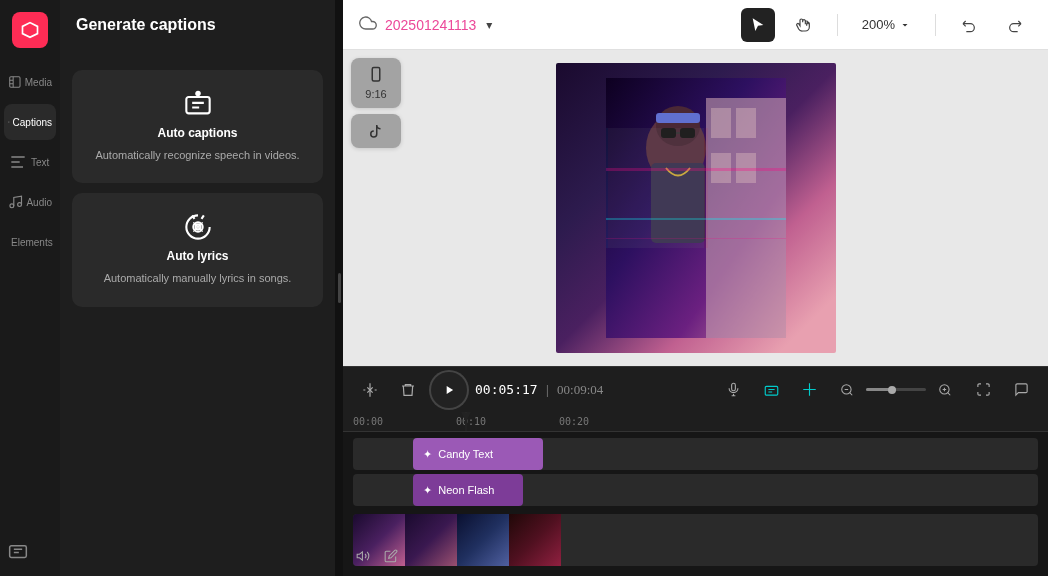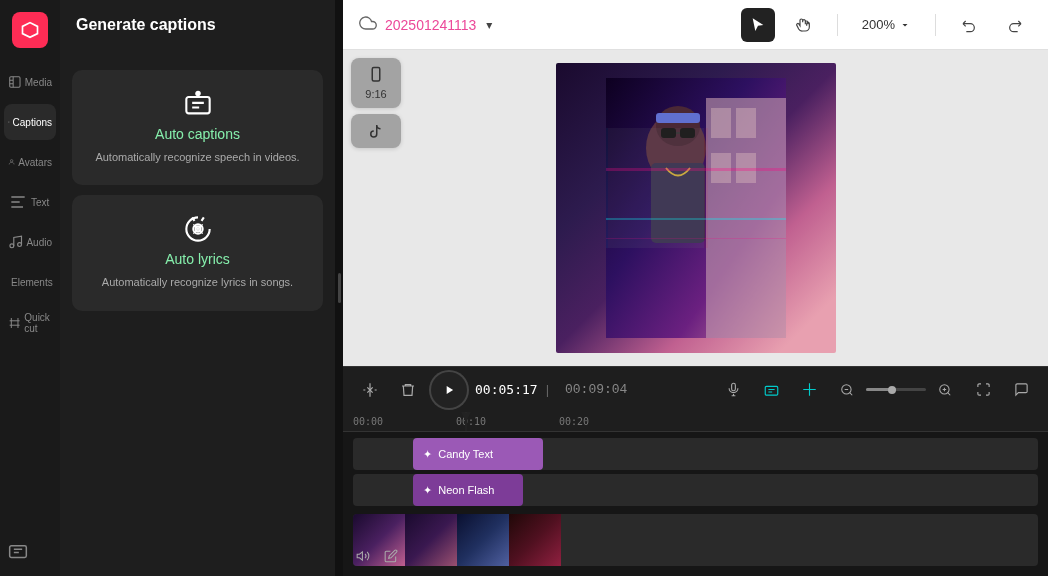--- a/index.html
+++ b/index.html
@@ -72,23 +72,23 @@
       gap: 8px;
       min-height: 110px;
       justify-content: center;
     }
     .panel-card.active-card {
       background: #005a5a;
       border: 1px solid #007070;
     }
     .panel-card svg { width: 28px; height: 28px; color: #fff; fill: none; stroke: currentColor; stroke-width: 1.8; }
     .panel-card-title {
-      font-size: 14px;
-      font-weight: 400;
-      color: #86efac;
+      font-size: 12px;
+      font-weight: 700;
+      color: #ffffff;
     }
     .panel-card-desc {
       font-size: 11px;
       color: #aaa;
       line-height: 1.4;
     }
     .panel-divider {
       width: 8px;
       background: #111;
       flex-shrink: 0;
@@ -246,21 +246,21 @@
       display: flex; align-items: center; justify-content: center;
       color: #fff;
       box-shadow: 0 0 0 2px #444;
     }
     .timeline-time {
       font-size: 13px;
       color: #fff;
       font-family: monospace;
     }
     .timeline-separator { color: #666; font-size: 13px; }
-    .timeline-duration { color: #888; font-family: Liberation Mono, monospace; font-size: 13px; margin-left: 8px; }
+    .timeline-duration { color: #888; font-family: Liberation Serif, serif; font-size: 13px; }
     .timeline-spacer { flex: 1; }
     .timeline-icon-btn {
       width: 30px; height: 30px;
       border-radius: 6px;
       border: none;
       background: transparent;
       display: flex; align-items: center; justify-content: center;
       cursor: pointer;
       color: #aaa;
     }
@@ -426,27 +426,20 @@
   </div>
 
   <div class="nav-item active">
     <svg viewBox="0 0 24 24" fill="none" stroke="currentColor" stroke-width="1.8">
       <rect x="2" y="6" width="20" height="14" rx="2"></rect>
         <path d="M7 12h10M7 16h6"></path>
     </svg>
     <span>Captions</span>
   </div>
 
-  <div class="nav-item">
-    <svg viewBox="0 0 24 24" fill="none" stroke="currentColor" stroke-width="1.8">
-      <circle cx="12" cy="8" r="4"></circle>
-        <path d="M4 20c0-4 3.6-7 8-7s8 3 8 7"></path>
-    </svg>
-    <span>Avatars</span>
-  </div>
 
   <div class="nav-item">
     <svg viewBox="0 0 24 24" fill="none" stroke="currentColor" stroke-width="1.8">
       <path d="M4 6h16M4 12h10M4 18h14"></path>
     </svg>
     <span>Text</span>
   </div>
 
   <div class="nav-item">
     <svg viewBox="0 0 24 24" fill="none" stroke="currentColor" stroke-width="1.8">
@@ -460,26 +453,20 @@
   <div class="nav-item">
     <svg viewBox="0 0 24 24" fill="none" stroke="currentColor" stroke-width="1.8">
       <rect x="3" y="3" width="8" height="8" rx="1"></rect>
         <rect x="13" y="3" width="8" height="8" rx="1"></rect>
       <rect x="3" y="13" width="8" height="8" rx="1"></rect>
         <path d="M17 13v8M13 17h8"></path>
     </svg>
     <span>Elements</span>
   </div>
 
-  <div class="nav-item">
-    <svg viewBox="0 0 24 24" fill="none" stroke="currentColor" stroke-width="1.8">
-      <path d="M6 3v18M18 3v18M3 8h18M3 16h18"></path>
-    </svg>
-    <span>Quick cut</span>
-  </div>
 
   <div class="nav-item" style="margin-top:auto; margin-bottom: 8px;">
     <svg viewBox="0 0 24 24" fill="none" stroke="currentColor" stroke-width="1.8">
       <rect x="2" y="7" width="20" height="14" rx="2"></rect>
       <path d="M7 11h10M7 15h6"></path>
     </svg>
   </div>
 </div>
 
 <div class="panel">
@@ -499,21 +486,21 @@
 
     <div class="panel-card">
       <svg viewBox="0 0 24 24" stroke="white" fill="none" stroke-width="1.8">
         <circle cx="12" cy="12" r="4"></circle>
         <path d="M12 2C6.48 2 2 6.48 2 12s4.48 10 10 10 10-4.48 10-10"></path>
         <path d="M8 8l8 8M16 8l-8 8" stroke-width="1"></path>
         <circle cx="12" cy="12" r="2"></circle>
         <path d="M15 5l2-3M9 5l-2-3"></path>
       </svg>
       <span class="panel-card-title">Auto lyrics</span>
-      <span class="panel-card-desc">Automatically recognize lyrics in songs.</span>
+      <span class="panel-card-desc">Automatically manually lyrics in songs.</span>
     </div>
   </div>
 </div>
 
 <div class="panel-divider"></div>
 
 <div class="main-area">
 
   <div class="topbar">
     <div class="topbar-title-group">

